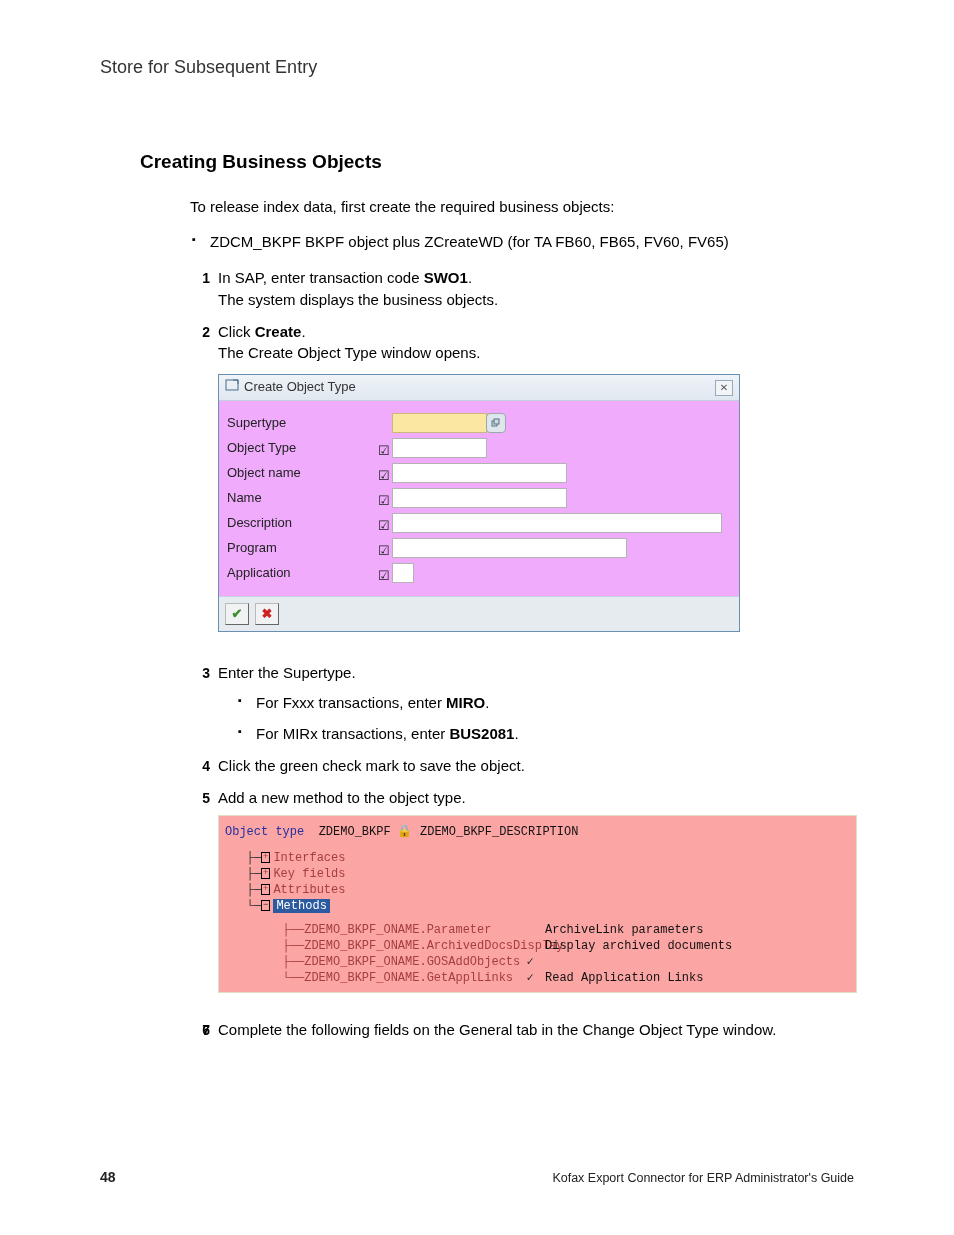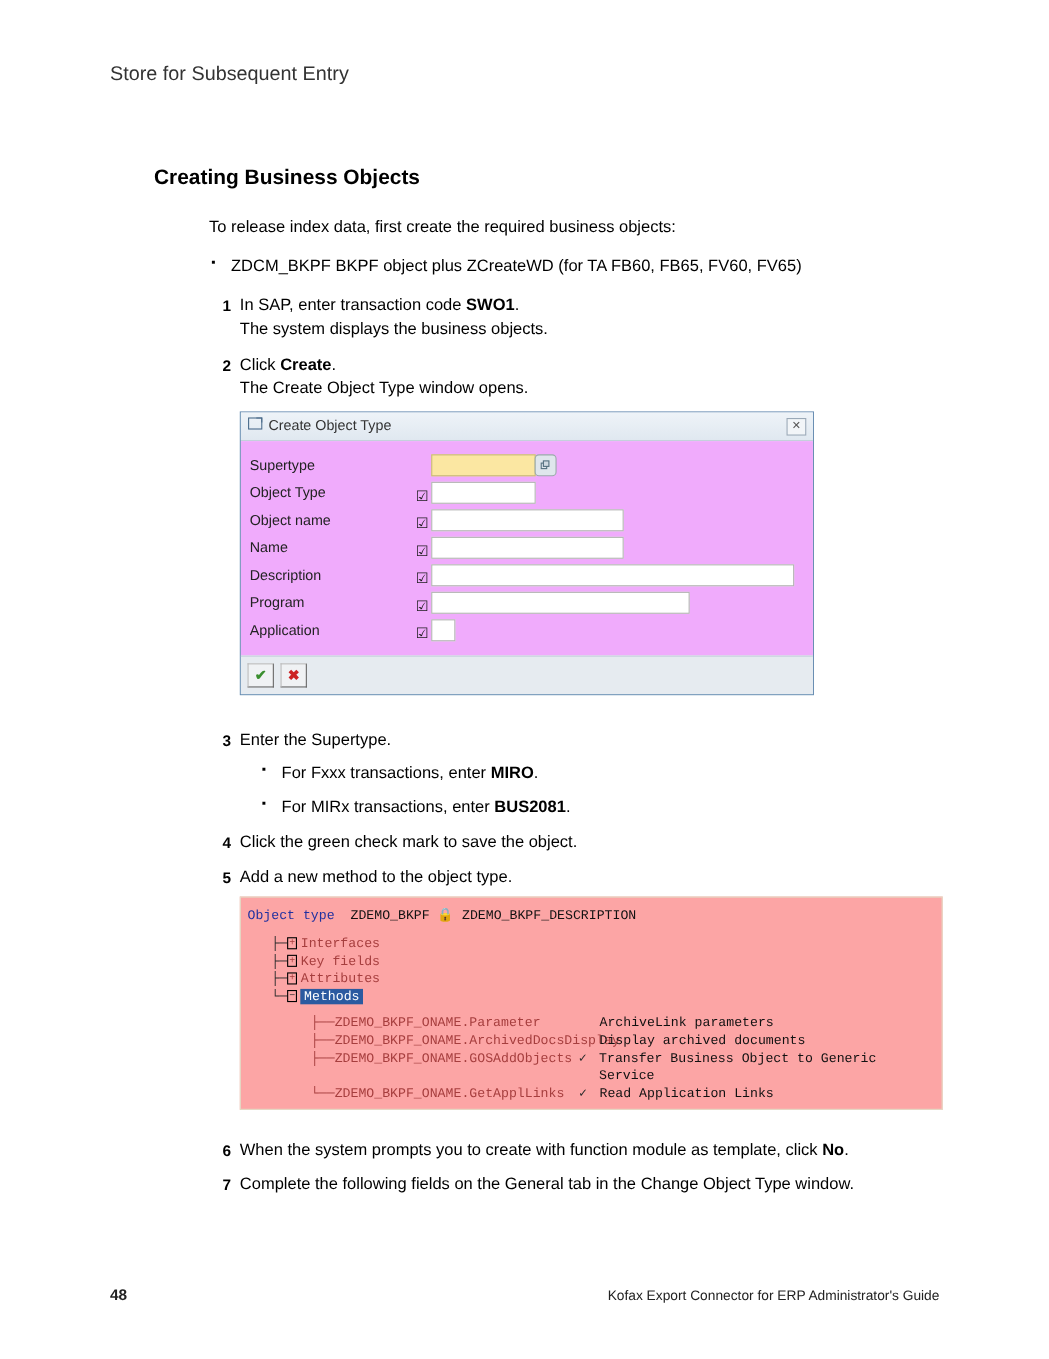--- a/index.html
+++ b/index.html
@@ -276,36 +276,32 @@
                 <span class="mdesc">ArchiveLink parameters</span>
               </div>
             <div class="mline">
                 <span class="mname">        ├──<span>ZDEMO_BKPF_ONAME.ArchivedDocsDisplay</span></span>
                 <span class="mark"></span>
                 <span class="mdesc">Display archived documents</span>
               </div>
             <div class="mline">
                 <span class="mname">        ├──<span>ZDEMO_BKPF_ONAME.GOSAddObjects</span></span>
                 <span class="mark">✓</span>
-                <span class="mdesc">Transfer Business Object to Generic Service</span>
               </div>
             <div class="mline">
                 <span class="mname">        └──<span>ZDEMO_BKPF_ONAME.GetApplLinks</span></span>
                 <span class="mark">✓</span>
                 <span class="mdesc">Read Application Links</span>
               </div>
           </div>
         </div>
       </li>
 
       <li>
         <span class="num">6</span>
-        <span>
-          <span>When the system prompts you to create with function module as template, click </span><span class="bold">No</span><span>.</span>
-        </span>
       </li>
 
       <li>
         <span class="num">7</span>
         <span>Complete the following fields on the General tab in the Change Object Type window.</span>
       </li>
     </ol>
   </div>
 </div>
 

